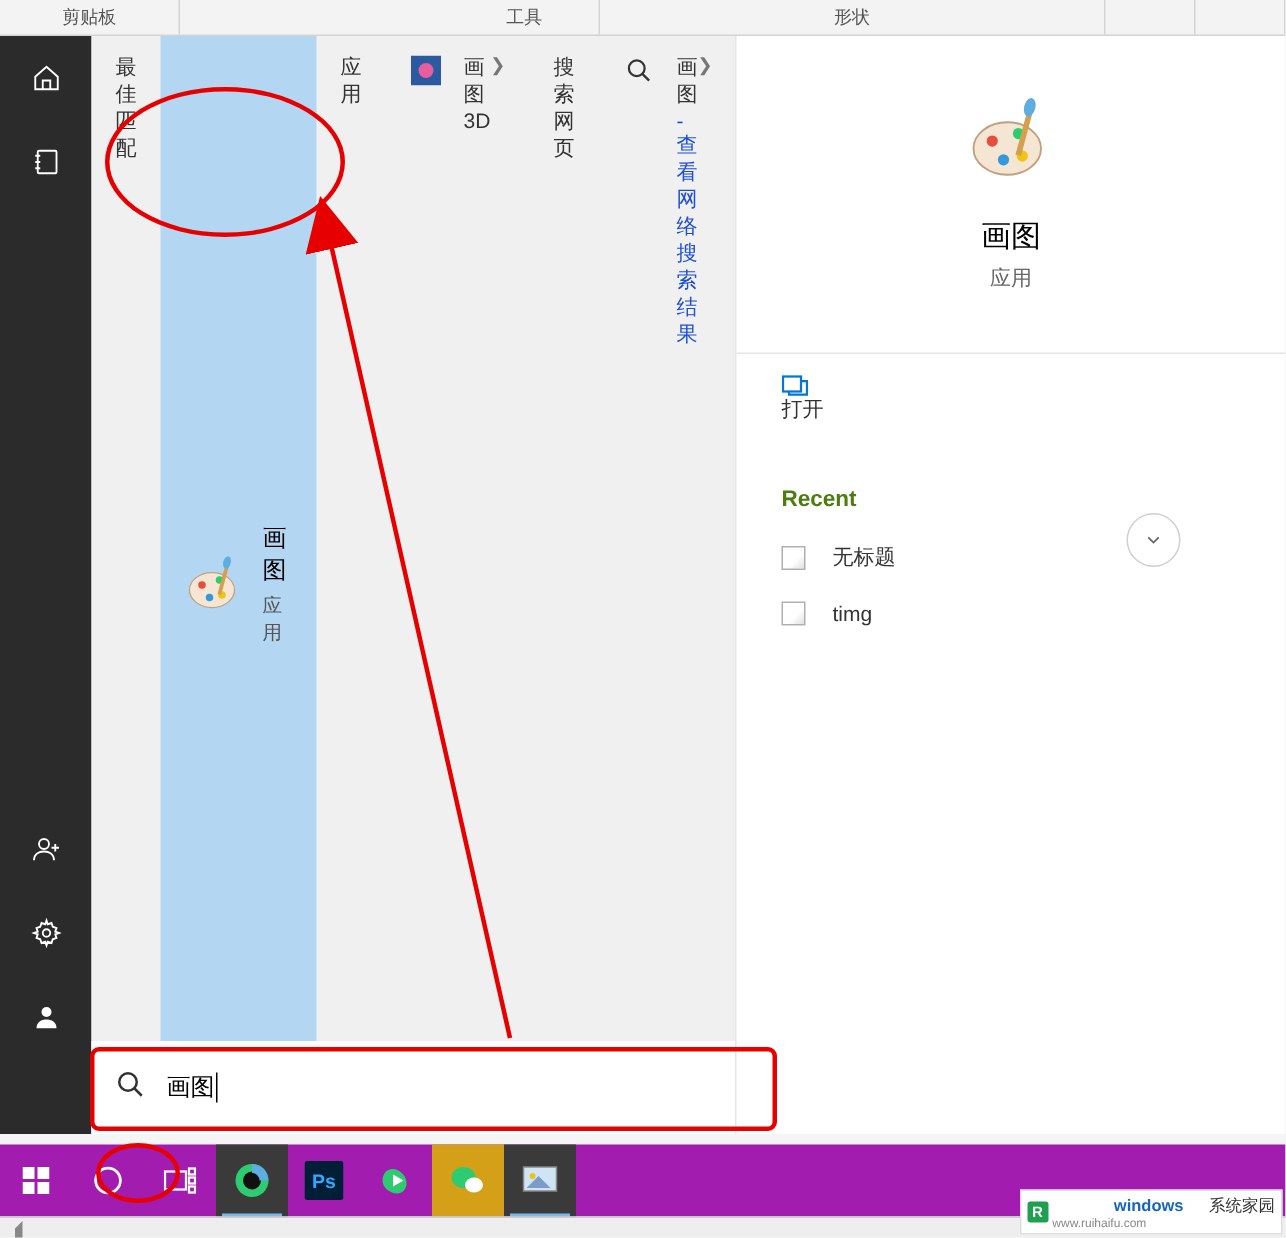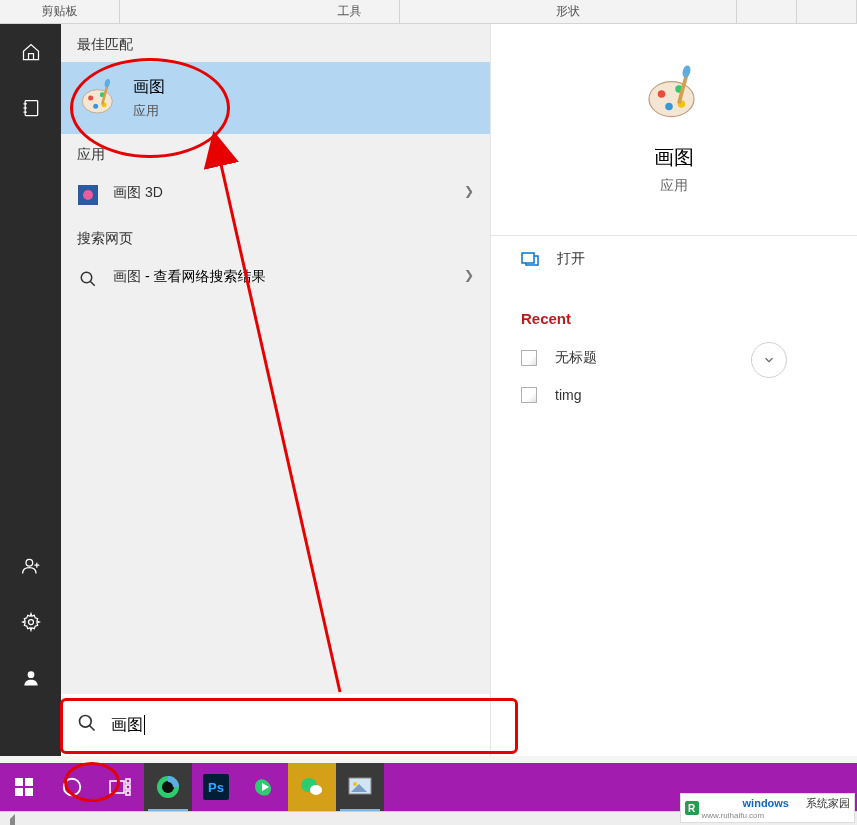--- a/index.html
+++ b/index.html
@@ -18,52 +18,52 @@
     
     .start-container { position: absolute; top: 24px; left: 0; width: 857px; height: 732px; display: flex; }
 
     
     .sidebar { width: 61px; background: #2b2b2b; display: flex; flex-direction: column; }
     .sidebar-top { flex: 1; display: flex; flex-direction: column; }
     .sidebar-bottom { display: flex; flex-direction: column; padding-bottom: 50px; }
     .sidebar-item { width: 61px; height: 56px; display: flex; align-items: center; justify-content: center; color: #fff; cursor: pointer; }
 
     
-    .results-col { width: 429px; background: #f0f0f0; display: flex; flex-direction: column; position: relative; }
+    .results-col { width: 429px; background: #f0f0f0; display: flex; flex-direction: row; position: relative; }
     .section-header { font-size: 14px; color: #333; padding: 12px 16px 8px; font-weight: 400; }
     .best-match { background: #b3d6f2; padding: 14px 16px; display: flex; align-items: center; cursor: pointer; }
     .best-match .icon-wrap { width: 44px; height: 44px; display: flex; align-items: center; justify-content: center; }
     .best-match .text-wrap { margin-left: 12px; }
     .best-match .title { font-size: 16px; color: #000; }
     .best-match .subtitle { font-size: 13px; color: #555; margin-top: 4px; }
 
     .result-item { padding: 12px 16px; display: flex; align-items: flex-start; cursor: pointer; color: #333; }
     .result-item .icon-wrap { width: 22px; height: 22px; display: flex; align-items: center; justify-content: center; margin-right: 14px; }
     .result-item .label { font-size: 14px; flex: 1; }
     .result-item .chevron { color: #777; font-size: 12px; }
-    .web-suffix { color: #000000; }
+    .web-suffix { color: #1d4ed8; }
 
     
     .search-box-area { position: absolute; bottom: 0; left: 0; right: 0; height: 62px; background: #fff; display: flex; align-items: center; padding: 0 16px; }
     .search-icon { color: #333; margin-right: 14px; }
     .search-input-wrap { font-size: 16px; color: #000; position: relative; }
     .search-cursor { display: inline-block; width: 1px; height: 20px; background: #000; vertical-align: middle; margin-left: 1px; animation: blink 1s infinite; }
     @keyframes blink { 50% { opacity: 0; } }
 
     
     .details-pane { width: 367px; background: #fff; padding: 0; border-left: 1px solid #e5e5e5; position: relative; }
     .details-header { display: flex; flex-direction: column; align-items: center; padding: 40px 20px 20px; }
     .details-icon { width: 60px; height: 60px; margin-bottom: 20px; }
     .details-title { font-size: 20px; color: #000; margin-bottom: 6px; }
     .details-subtitle { font-size: 14px; color: #666; }
     .details-divider { height: 1px; background: #e5e5e5; margin: 20px 0 0; }
-    .action-item { display: flex; align-items: center; padding: 14px 30px; cursor: pointer; font-size: 14px; color: #333; }
+    .action-item { display: flex; align-items: flex-start; padding: 14px 30px; cursor: pointer; font-size: 14px; color: #333; flex-direction: column; }
     .action-item .action-icon { width: 18px; height: 14px; margin-right: 18px; }
     .expand-toggle { width: 36px; height: 36px; border: 1px solid #d0d0d0; border-radius: 50%; display: flex; align-items: center; justify-content: center; position: absolute; right: 70px; top: 318px; background: #fff; cursor: pointer; color: #666; }
-    .recent-header { font-size: 15px; font-weight: 600; color: #b91c1c; padding: 28px 30px 12px; }
+    .recent-header { font-size: 15px; font-weight: 600; color: #4d7c0f; padding: 28px 30px 12px; }
     .recent-item { display: flex; align-items: center; padding: 10px 30px; cursor: pointer; font-size: 14px; color: #333; }
     .recent-item .file-icon { width: 16px; height: 16px; margin-right: 18px; border: 1px solid #b0b0b0; background: linear-gradient(135deg, #fff 60%, #e0e0e0); }
 
     
     .taskbar { position: absolute; bottom: 14px; left: 0; width: 857px; height: 48px; background: #a21caf; display: flex; align-items: center; }
     .task-icon { width: 48px; height: 48px; display: flex; align-items: center; justify-content: center; cursor: pointer; position: relative; }
     .task-icon.active { background: #3a3a3a; }
     .task-icon.active::after { content: ''; position: absolute; bottom: 0; left: 4px; right: 4px; height: 2px; background: #76b9ed; }
 
     

